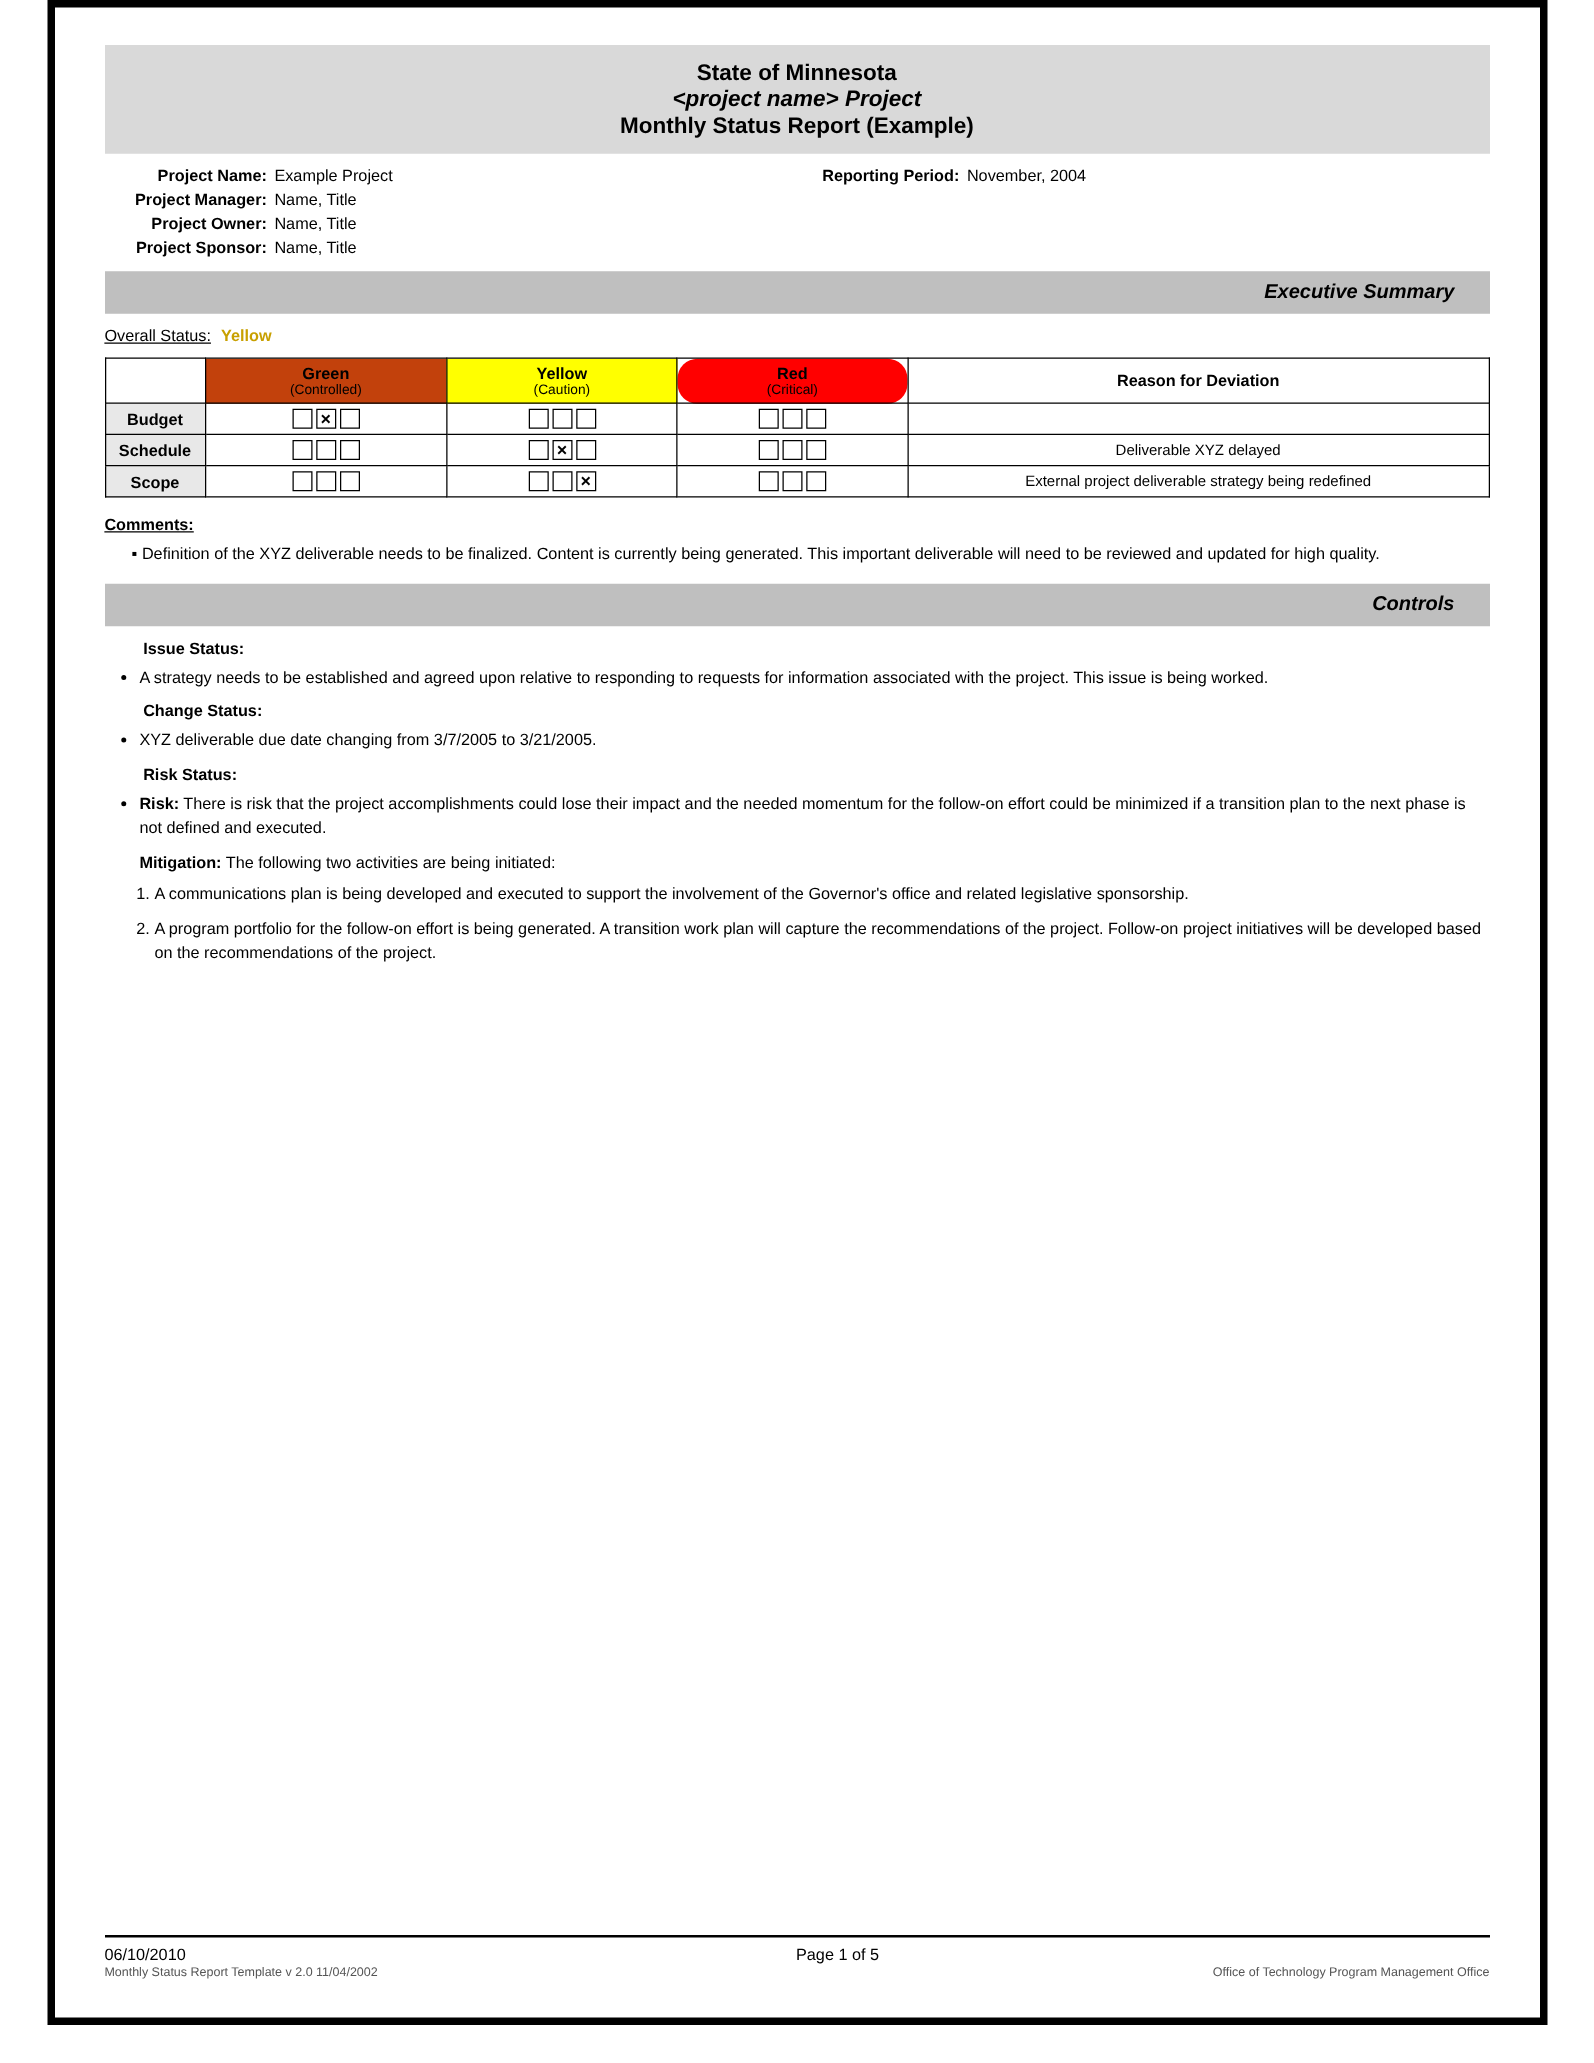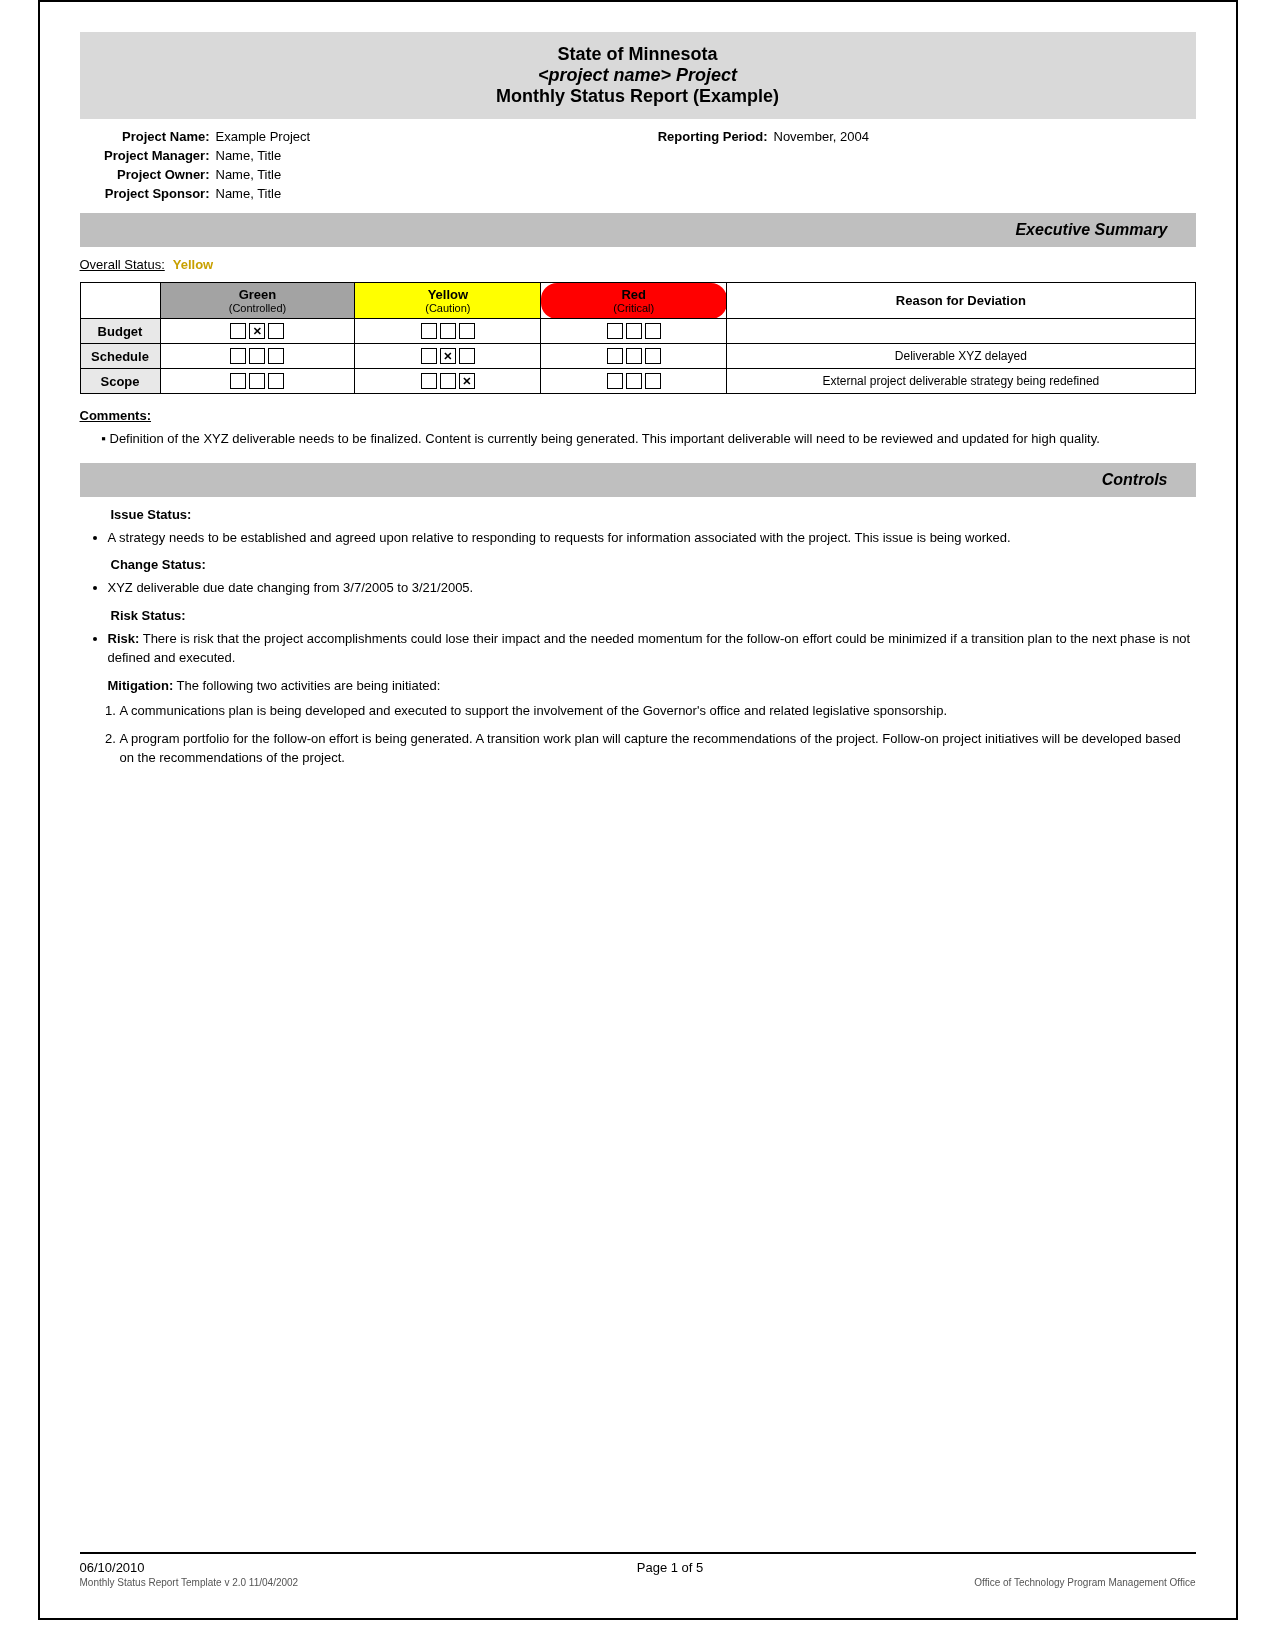--- a/index.html
+++ b/index.html
@@ -14,21 +14,21 @@
       background: #fff;
       color: #000;
       width: 1275px;
       min-height: 1650px;
     }
 
     .page {
       width: 1200px;
       margin: 0 auto;
       padding: 30px 40px;
-      border: 2px solid #000000;
+      border: 6px solid #000000;
       min-height: 1620px;
       position: relative;
     }
 
     
     .page-header {
       text-align: center;
       background: #d9d9d9;
       padding: 12px 8px;
       margin-bottom: 10px;
@@ -132,21 +132,21 @@
       border: 1px solid #000;
       padding: 4px 8px;
       text-align: center;
     }
 
     .status-table th {
       font-weight: bold;
     }
 
     .th-green {
-      background: #a3a3a3;
+      background: #c2410c;
       color: #000;
     }
 
     .th-yellow {
       background: #ffff00;
       color: #000;
     }
 
     .th-red {
       background: #ff0000;

